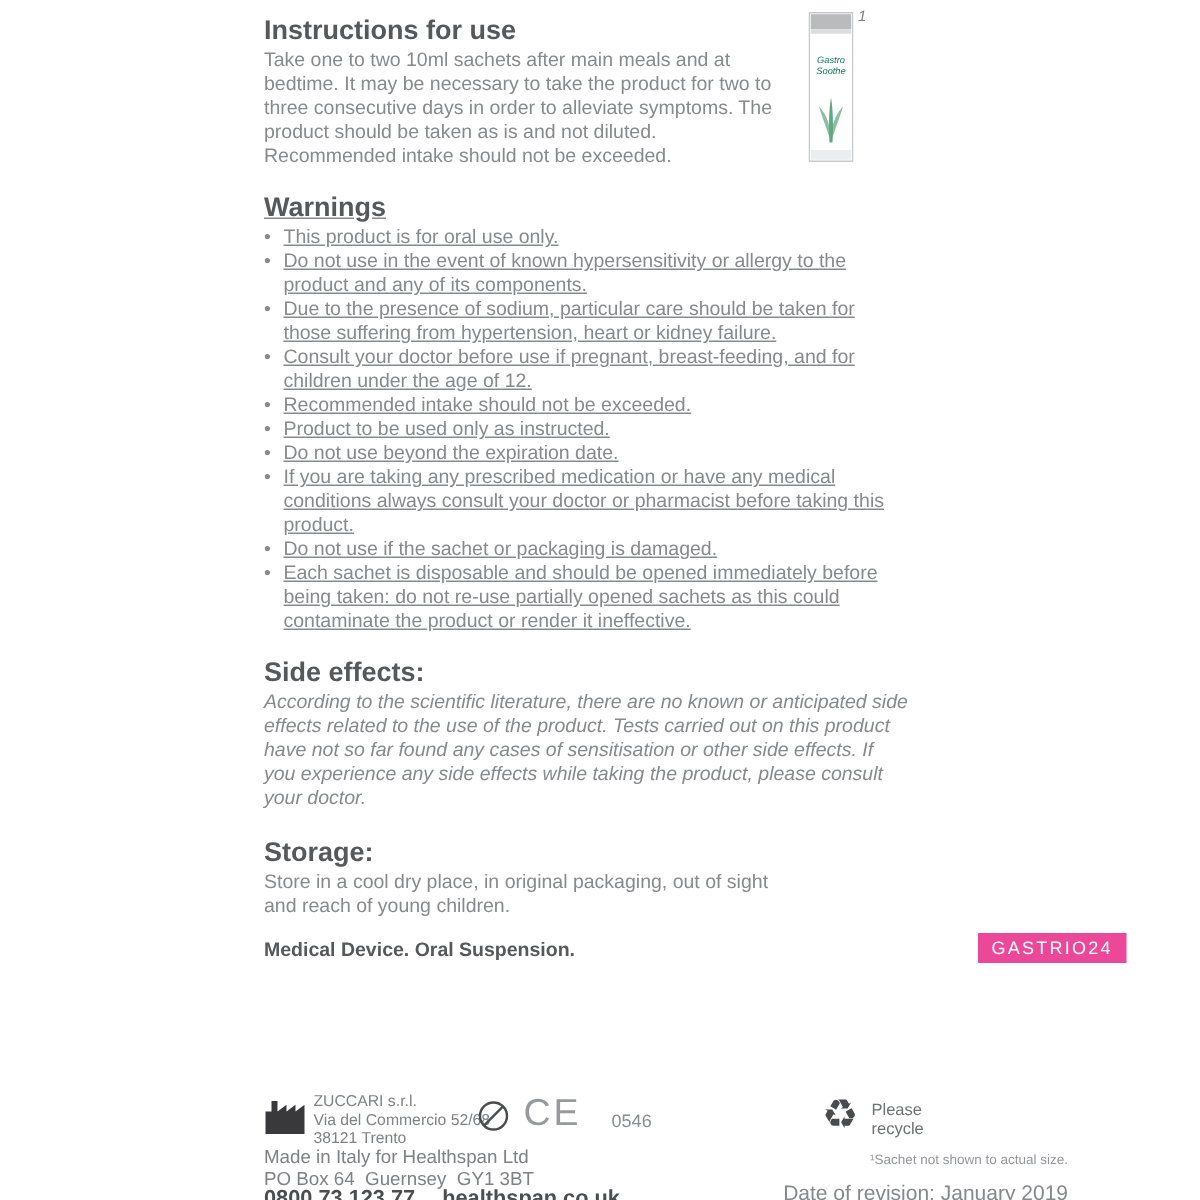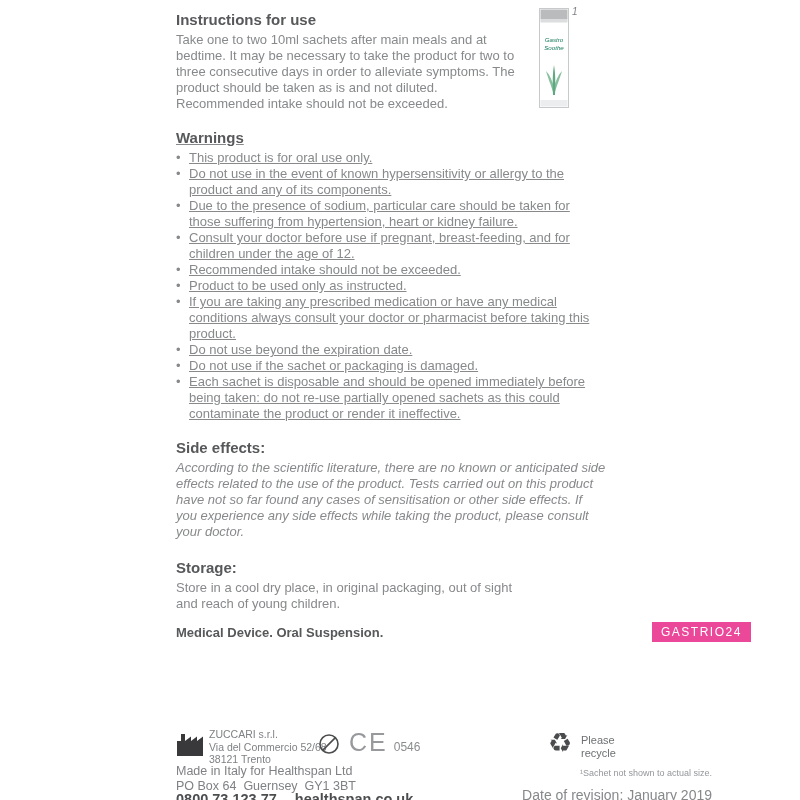--- a/index.html
+++ b/index.html
@@ -2,21 +2,21 @@
 <html><head>
 <meta charset="utf-8">
 <style>
   html,body { margin:0; padding:0; background:#ffffff; }
   .page {
     position:relative; width:800px; height:800px; background:#ffffff;
     font-family:"Liberation Sans", sans-serif; color:#87898b; overflow:hidden;
   }
   
   .content { position:absolute; left:176px; top:12px; width:430px; font-size:13px; line-height:16px; }
-  .content h3 { font-size:15px; font-weight:700; color:#57585a; margin:0 0 4px 0; }
+  .content h3 { font-size:18px; font-weight:700; color:#57585a; margin:0 0 4px 0; }
   .content p { margin:0; }
   .body-instr { max-width:354px; }
   .note { margin-top:14px; }
   .sec-warnings { margin-top:18px;text-decoration:underline; }
   .sec-warnings ul { list-style:none; margin:0; padding:0; }
   .sec-warnings li { position:relative; padding-left:13px; max-width:414px; }
   .sec-warnings li::before { content:"\2022"; position:absolute; left:0; top:0; }
   .sec-side { margin-top:18px; }
   .sec-side p { max-width:430px;font-style:italic; }
   .sec-storage { margin-top:20px; }
@@ -27,21 +27,21 @@
     position:absolute; left:476px; top:-3px; background:#ec4899; color:#ffffff;
     font-weight:400; font-size:12px; letter-spacing:1.5px; padding:2px 9px; white-space:nowrap;
   }
   
   .sachet { position:absolute; left:539px; top:8px; width:30px; height:100px; }
   .sachet-sup { position:absolute; left:572px; top:6px; font-size:10px; font-style:italic; color:#7d7f82; }
   
   .factory-icon { position:absolute; left:176px; top:731px; }
   .manufacturer { position:absolute; left:209px; top:728px; font-size:10.5px; line-height:12.5px; color:#7f8184; }
   .crossed-circle { position:absolute; left:318px; top:733px; }
-  .ce { position:absolute; left:349px; top:731px; display:flex; align-items:flex-end; gap:6px; }
+  .ce { position:absolute; left:349px; top:731px; display:flex; align-items:flex-end; gap:20px; }
   .ce-letters { font-size:25px; line-height:23px; letter-spacing:2px; color:#98999c; }
   .ce-num { font-size:12px; line-height:14px; color:#8a8c8e; }
   .recycle { position:absolute; left:548px; top:729px; font-size:27px; line-height:28px; color:#4a4b4d; }
   .recycle-label { position:absolute; left:581px; top:734px; width:50px; font-size:11px; line-height:13px; color:#6e7072; }
   .made-in { position:absolute; left:176px; top:764px; font-size:12.5px; color:#7f8184; }
   .po { position:absolute; left:176px; top:779px; font-size:12.5px; color:#7f8184; white-space:pre-wrap; }
   .contact { position:absolute; left:176px; top:786px; font-size:14.5px; line-height:13px; font-weight:700; color:#4c4d4f; padding-top:7px; }
   .contact .website-part { margin-left:14px; }
   .footnote { position:absolute; right:88px; top:768px; font-size:9px; color:#94969a; }
   .revision { position:absolute; right:88px; top:787px; font-size:14px; color:#86888a; }
@@ -78,22 +78,22 @@
 
     <section class="sec-warnings">
       <h3>Warnings</h3>
       <ul>
         <li>This product is for oral use only.</li>
         <li>Do not use in the event of known hypersensitivity or allergy to the product and any of its components.</li>
         <li>Due to the presence of sodium, particular care should be taken for those suffering from hypertension, heart or kidney failure.</li>
         <li>Consult your doctor before use if pregnant, breast-feeding, and for children under the age of 12.</li>
         <li>Recommended intake should not be exceeded.</li>
         <li>Product to be used only as instructed.</li>
+        <li>Do not use beyond the expiration date.</li>
         <li>If you are taking any prescribed medication or have any medical conditions always consult your doctor or pharmacist before taking this product.</li>
-        <li>Do not use beyond the expiration date.</li>
         <li>Do not use if the sachet or packaging is damaged.</li>
         <li>Each sachet is disposable and should be opened immediately before being taken: do not re-use partially opened sachets as this could contaminate the product or render it ineffective.</li>
       </ul>
     </section>
 
     <section class="sec-side">
       <h3>Side effects:</h3>
       <p>According to the scientific literature, there are no known or anticipated side effects related to the use of the product. Tests carried out on this product have not so far found any cases of sensitisation or other side effects. If you experience any side effects while taking the product, please consult your doctor.</p>
     </section>
 

